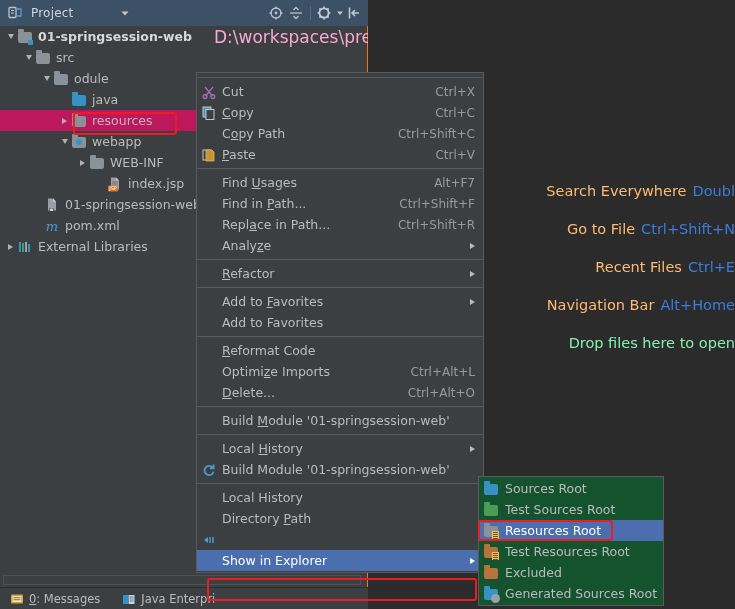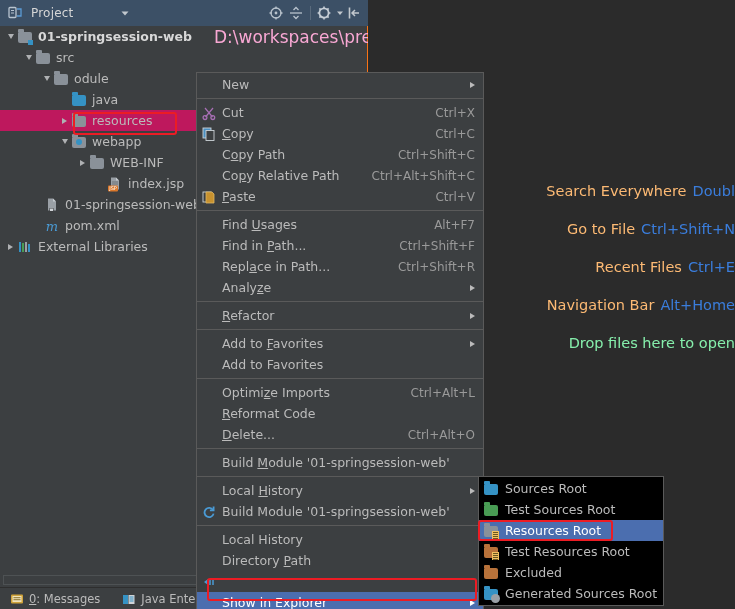--- a/index.html
+++ b/index.html
@@ -142,21 +142,21 @@
     border-top: 3.8px solid transparent;
     border-bottom: 3.8px solid transparent;
   }
   .mi.hl .msub { border-left-color: #ffffff; }
   .msep { height: 1px; background: #5a5a5a; margin: 3px 0; }
   .mnem { text-decoration: underline; }
 
   
   .submenu {
     position: absolute; left: 478px; top: 476px; width: 186px;
-    background: #000000;
+    background: #14532d;
     border: 1px solid #5a5a5a;
     z-index: 50;
     padding: 1px 0;
   }
   .smi {
     height: 21px; display: flex; align-items: center;
     padding-left: 4px; font-size: 12.5px; color: #bbbbbb;
     white-space: nowrap;
   }
   .smi.hl { background: #4b6eaf; color: #ffffff; }
@@ -404,24 +404,20 @@
             <rect x="7.5" y="8.5" width="4" height="1" fill="#3592c4"></rect>
           </svg>
         </span>
         <span>Java Enterpri</span>
       </div>
     </div>
   </div>
 
   <div class="ctxmenu">
 
-    <div class="mi">
-      <span class="mlabel">New</span>
-      <i class="msub"></i>
-    </div>
     <div class="msep"></div>
 
     <div class="mi">
       <span class="micon">
         <svg width="16" height="16" viewBox="0 0 16 16">
           <path d="M4 3 L11.5 12 M12 3 L4.5 12" stroke="#a86fb5" stroke-width="1.2" fill="none"></path>
           <circle cx="4" cy="12.6" r="1.9" fill="none" stroke="#a86fb5" stroke-width="1.3"></circle>
           <circle cx="11.8" cy="12.6" r="1.9" fill="none" stroke="#a86fb5" stroke-width="1.3"></circle>
         </svg>
       </span>
@@ -438,24 +434,20 @@
       </span>
       <span class="mlabel"><span class="mnem">C</span>opy</span>
       <span class="mkey">Ctrl+C</span>
     </div>
 
     <div class="mi">
       <span class="mlabel">C<span class="mnem">o</span>py Path</span>
       <span class="mkey">Ctrl+Shift+C</span>
     </div>
 
-    <div class="mi">
-      <span class="mlabel">Co<span class="mnem">p</span>y Relative Path</span>
-      <span class="mkey">Ctrl+Alt+Shift+C</span>
-    </div>
 
     <div class="mi">
       <span class="micon">
         <svg width="16" height="16" viewBox="0 0 16 16">
           <rect x="2" y="3" width="8" height="10" fill="#3c3f41" stroke="#cdd3d8" stroke-width="0.9"></rect>
           <path d="M5 3 h6 l2 2 v9 h-8 z" fill="#c8922f" stroke="#e0b763" stroke-width="0.8"></path>
         </svg>
       </span>
       <span class="mlabel"><span class="mnem">P</span>aste</span>
       <span class="mkey">Ctrl+V</span>
@@ -494,27 +486,27 @@
       <i class="msub"></i>
     </div>
 
     <div class="mi">
       <span class="mlabel">Add to Favorites</span>
       <span class="mkey"></span>
     </div>
     <div class="msep"></div>
 
     <div class="mi">
+      <span class="mlabel"><span class="mnem">R</span>eformat Code</span>
+      <span class="mkey"></span>
+    </div>
+
+    <div class="mi">
       <span class="mlabel">Optimi<span class="mnem">z</span>e Imports</span>
       <span class="mkey">Ctrl+Alt+L</span>
-    </div>
-
-    <div class="mi">
-      <span class="mlabel"><span class="mnem">R</span>eformat Code</span>
-      <span class="mkey"></span>
     </div>
 
     <div class="mi">
       <span class="mlabel"><span class="mnem">D</span>elete...</span>
       <span class="mkey">Ctrl+Alt+O</span>
     </div>
     <div class="msep"></div>
 
     <div class="mi">
       <span class="mlabel">Build <span class="mnem">M</span>odule '01-springsession-web'</span>

